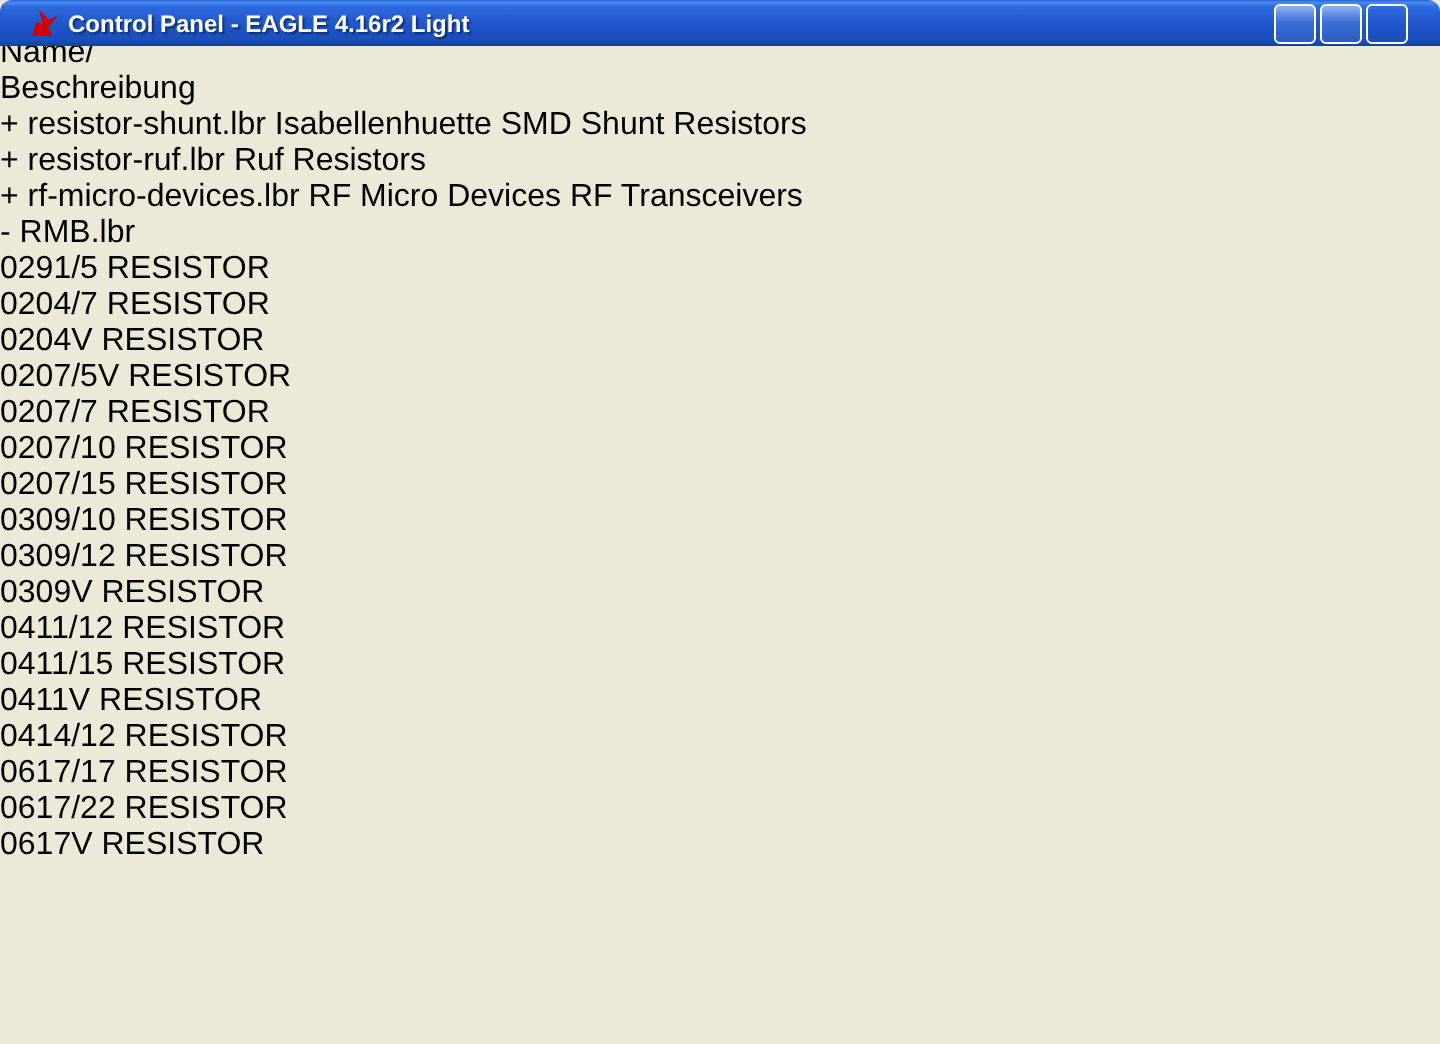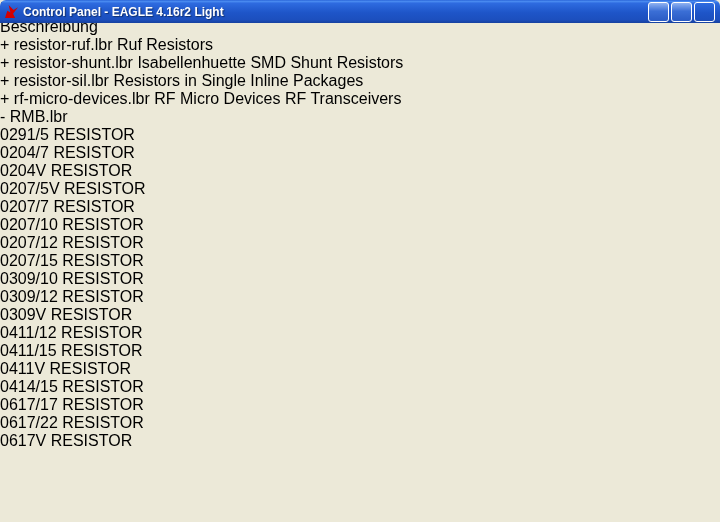--- a/index.html
+++ b/index.html
@@ -5,21 +5,21 @@
   html,body{margin:0;padding:0;}
   body{
     width:720px;height:522px;position:relative;overflow:hidden;
     background:#ECE9D8;font-family:"Liberation Sans",sans-serif;
     -webkit-font-smoothing:antialiased;
   }
   
   .titlebar{
     position:absolute;left:0;top:0;width:720px;height:23px;box-sizing:border-box;
     background:linear-gradient(180deg,#2964D8 0%,#4A8BF0 6%,#2E6BE0 14%,#1E55C8 55%,#1C4FBE 85%,#16409F 100%);
-    border-radius:6px 6px 0 0;display:flex;align-items:center;padding:0 5px;
+    border-radius:6px 6px 0 0;display:flex;align-items:center;padding:0 16px;
   }
   .app-icon{width:13px;height:13px;background:#D40000;
     clip-path:polygon(0% 100%,18% 45%,42% 58%,28% 0%,66% 38%,100% 18%,62% 68%,78% 100%);}
   .title-text{flex:1;margin-left:5px;color:#fff;font-weight:bold;font-size:12px;
     text-shadow:1px 1px 1px #10306E;white-space:nowrap;}
   .win-btns{display:flex;gap:2px;}
   .wbtn{width:21px;height:20px;border-radius:3px;border:1px solid #fff;box-sizing:border-box;position:relative;}
   .wbtn.b-min,.wbtn.b-restore{background:linear-gradient(180deg,#8FB2F2,#3B6FD6 45%,#2A5BC4);}
   .wbtn.b-close{background:linear-gradient(180deg,#F0A violet;}
   .wbtn.b-close{background:linear-gradient(180deg,#F6A58E,#E25B41 45%,#BA3719);}
@@ -122,57 +122,51 @@
     <div class="wbtn b-min"></div>
     <div class="wbtn b-restore"></div>
     <div class="wbtn b-close"></div>
   </div>
 </div>
 
 <div class="menubar"><span class="menu-item">Datei</span><span class="menu-item">Ansicht</span><span class="menu-item">Optionen</span><span class="menu-item">Fenster</span><span class="menu-item">Hilfe</span></div>
 
 <div class="tree">
   <div class="tree-header">
+    <div class="hcell-name">
+      <span>Name</span><span class="sort-ind">/</span>
+    </div>
     <div class="hcell-desc">
       <span>Beschreibung</span>
     </div>
   </div>
   <div class="tree-body">
       <div class="trow t-lib-closed">
     <span class="rowbg"></span>
     <span class="conn"></span>
     <span class="expander">+</span>
     <span class="icon"></span>
+    <span class="nm">resistor-shunt.lbr</span>
+    <span class="use-dot"></span>
+    <span class="desc">Isabellenhuette SMD Shunt Resistors</span>
+  </div>
+      <div class="trow t-lib-closed">
+    <span class="rowbg"></span>
+    <span class="conn"></span>
+    <span class="expander">+</span>
+    <span class="icon"></span>
     <span class="nm">resistor-ruf.lbr</span>
     <span class="use-dot"></span>
     <span class="desc">Ruf Resistors</span>
   </div>
       <div class="trow t-lib-closed">
     <span class="rowbg"></span>
     <span class="conn"></span>
     <span class="expander">+</span>
     <span class="icon"></span>
-    <span class="nm">resistor-shunt.lbr</span>
-    <span class="use-dot"></span>
-    <span class="desc">Isabellenhuette SMD Shunt Resistors</span>
-  </div>
-      <div class="trow t-lib-closed">
-    <span class="rowbg"></span>
-    <span class="conn"></span>
-    <span class="expander">+</span>
-    <span class="icon"></span>
-    <span class="nm">resistor-sil.lbr</span>
-    <span class="use-dot"></span>
-    <span class="desc">Resistors in Single Inline Packages</span>
-  </div>
-      <div class="trow t-lib-closed">
-    <span class="rowbg"></span>
-    <span class="conn"></span>
-    <span class="expander">+</span>
-    <span class="icon"></span>
     <span class="nm">rf-micro-devices.lbr</span>
     <span class="use-dot"></span>
     <span class="desc">RF Micro Devices RF Transceivers</span>
   </div>
       <div class="trow t-lib-open">
     <span class="rowbg"></span>
     <span class="conn"></span>
     <span class="expander">-</span>
     <span class="icon"></span>
     <span class="nm">RMB.lbr</span>
@@ -231,29 +225,20 @@
     <span class="icon"></span>
     <span class="nm">0207/10</span>
     <span class="use-dot hidden"></span>
     <span class="desc">RESISTOR</span>
   </div>
       <div class="trow t-package">
     <span class="rowbg"></span>
     <span class="conn"></span>
     <span class="expander hidden"></span>
     <span class="icon"></span>
-    <span class="nm">0207/12</span>
-    <span class="use-dot hidden"></span>
-    <span class="desc">RESISTOR</span>
-  </div>
-      <div class="trow t-package">
-    <span class="rowbg"></span>
-    <span class="conn"></span>
-    <span class="expander hidden"></span>
-    <span class="icon"></span>
     <span class="nm">0207/15</span>
     <span class="use-dot hidden"></span>
     <span class="desc">RESISTOR</span>
   </div>
       <div class="trow t-package">
     <span class="rowbg"></span>
     <span class="conn"></span>
     <span class="expander hidden"></span>
     <span class="icon"></span>
     <span class="nm">0309/10</span>
@@ -303,21 +288,21 @@
     <span class="icon"></span>
     <span class="nm">0411V</span>
     <span class="use-dot hidden"></span>
     <span class="desc">RESISTOR</span>
   </div>
       <div class="trow t-package">
     <span class="rowbg"></span>
     <span class="conn"></span>
     <span class="expander hidden"></span>
     <span class="icon"></span>
-    <span class="nm">0414/15</span>
+    <span class="nm">0414/12</span>
     <span class="use-dot hidden"></span>
     <span class="desc">RESISTOR</span>
   </div>
       <div class="trow t-package">
     <span class="rowbg"></span>
     <span class="conn"></span>
     <span class="expander hidden"></span>
     <span class="icon"></span>
     <span class="nm">0617/17</span>
     <span class="use-dot hidden"></span>

